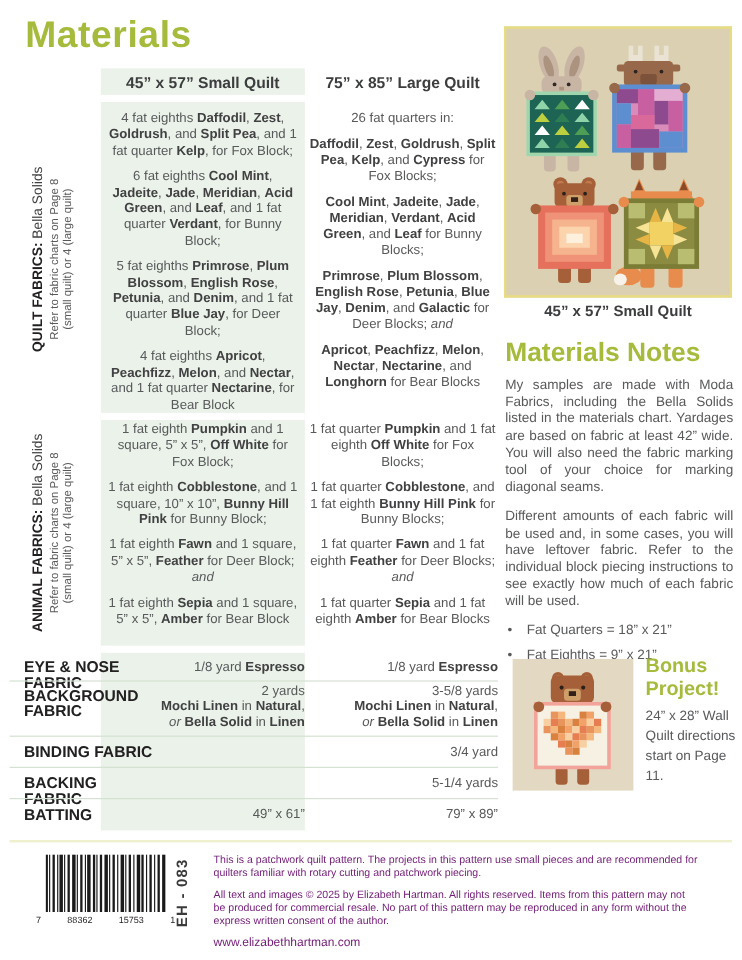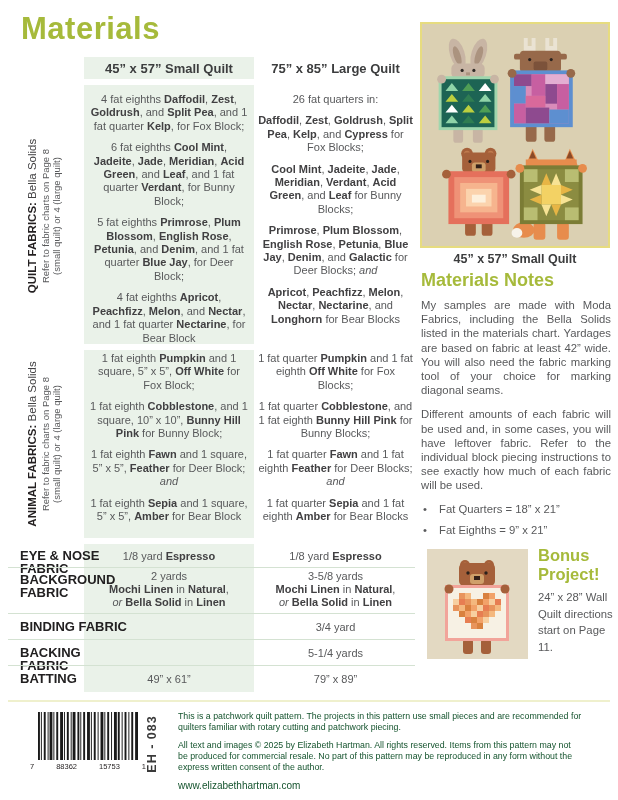--- a/index.html
+++ b/index.html
@@ -25,49 +25,49 @@
   
   .side-label{display:flex;flex-direction:column;justify-content:center;text-align:center;
               transform:rotate(-90deg);color:#231f20;}
   .side-label .sl-main{font-size:11.5px;margin-bottom:2px;color:#414042;}
   .side-label .sl-bold{font-weight:700;color:#231f20;}
   .side-label .sl-sub{font-size:9.5px;line-height:11.5px;color:#58595b;}
   .sl-quilt{left:-84px;top:180px;width:256px;height:72px;}
   .sl-animal{left:-52px;top:408px;width:192px;height:72px;}
   
   .spec-label{left:20px;width:112px;font-size:13px;font-weight:700;color:#222021;line-height:12.5px;}
-  .spec-val{font-size:11px;line-height:13px;text-align:center;}
+  .spec-val{font-size:11px;line-height:13px;text-align:right;}
   .spec-val p{margin:0;}
   .sv1{left:84px;width:170px;}
   .sv2{left:256px;width:159px;}
   .divider{left:8px;width:407px;height:1px;background:#d4e2d2;}
   
   .photo-frame{left:420px;top:22px;width:190px;height:226px;background:#dbd0b2;
                border:2px solid #e7dc7f;box-sizing:border-box;}
   .photo-frame svg{display:block;width:100%;height:100%;}
   .photo-caption{left:420px;top:252px;width:190px;text-align:center;font-size:12.5px;
                  font-weight:700;color:#3c3d3e;}
   .notes{left:421px;top:270px;width:190px;}
-  .notes h2{margin:0 0 7px 0;font-size:18px;color:#a6ba3b;}
+  .notes h2{margin:11px 0 7px 0;font-size:22px;color:#a6ba3b;}
   .notes p{margin:0 0 10px 0;font-size:11.3px;line-height:14.2px;text-align:justify;}
   .bullet{display:flex;font-size:11.3px;margin:0 0 9px 2px;}
   .bullet .dot{width:16px;color:#58595b;}
   .bonus-frame{left:427px;top:549px;width:101px;height:110px;}
   .bonus-frame svg{display:block;width:100%;height:100%;}
   .bonus-text{left:538px;top:546px;width:76px;}
   .bonus-text h2{margin:0 0 5px 0;font-size:16.5px;line-height:19px;color:#a6ba3b;}
   .bonus-text p{margin:0;font-size:11.3px;line-height:16.5px;}
   
   .footer-divider{left:8px;top:700px;width:602px;height:2px;background:#eff0cd;}
   .barcode{left:38px;top:712px;width:100px;height:48px;}
   .barcode-digits{left:30px;top:762px;width:116px;display:flex;justify-content:space-between;
                   font-size:7.5px;color:#231f20;}
   .eh-code{left:114px;top:737px;width:76px;height:14px;transform:rotate(-90deg);
            font-size:12.5px;font-weight:700;letter-spacing:1px;color:#3a3a3a;text-align:center;}
-  .footer-text{left:178px;top:711px;width:404px;color:#14532d;}
+  .footer-text{left:178px;top:711px;width:404px;color:#701a75;}
   .footer-text p{margin:0 0 7px 0;font-size:8.8px;line-height:11px;}
   .footer-url{font-size:10px;margin-top:3px;}
 </style>
 </head>
 <body>
 
 <div id="page">
 
   <div class="abs page-title">Materials</div>
 

